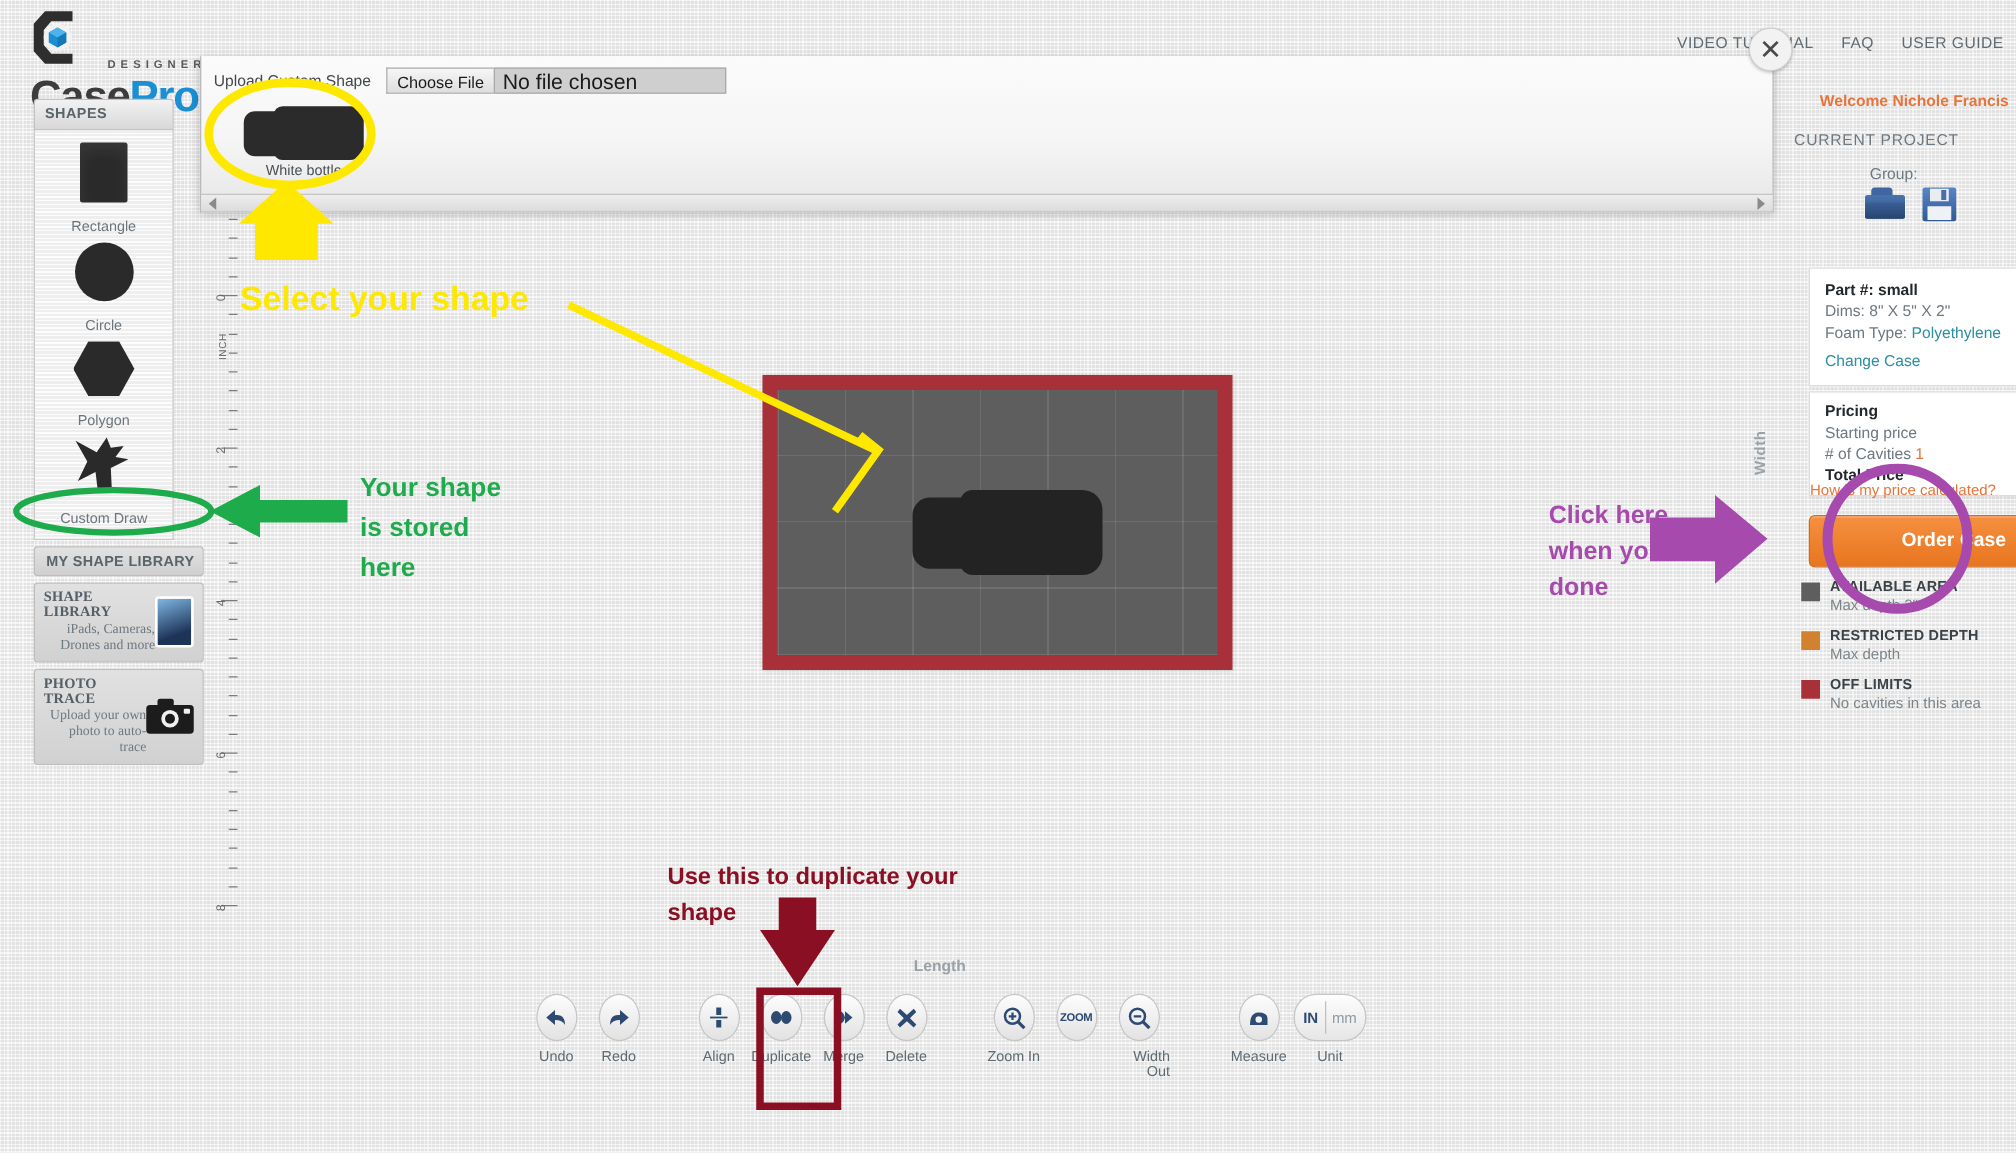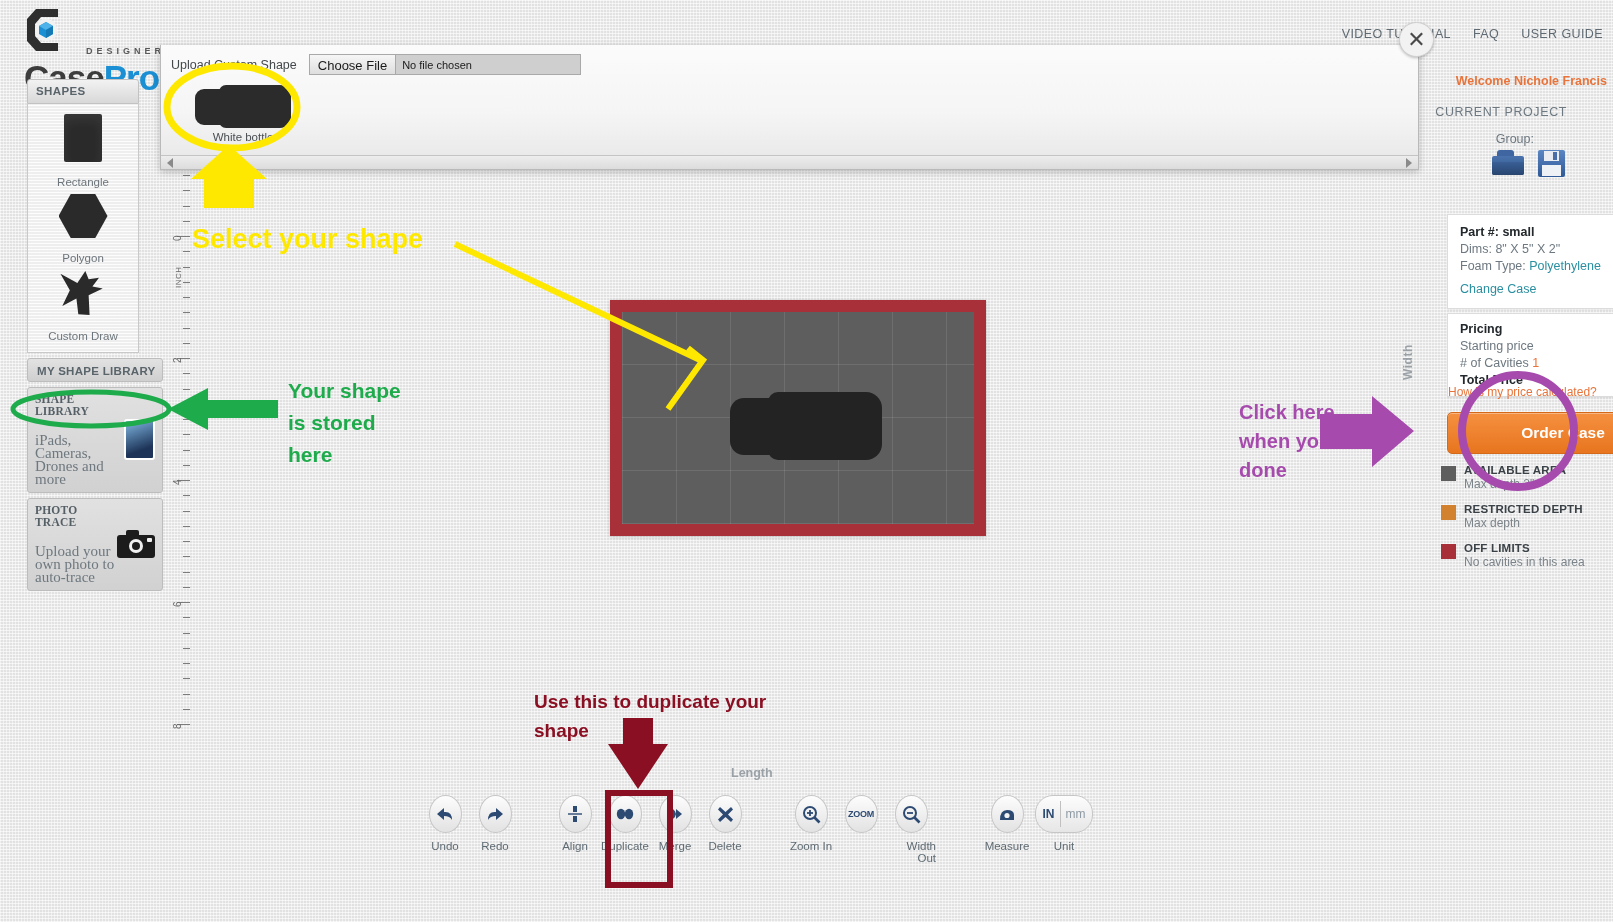--- a/index.html
+++ b/index.html
@@ -134,21 +134,21 @@
     width: 136px; box-sizing: border-box; cursor: pointer;
   }
   .lib-card {
     margin-top: 5px; width: 136px; box-sizing: border-box;
     background: linear-gradient(#e1e1e1,#d1d1d1);
     border: 1px solid #bdbdbd; border-radius: 3px;
     padding: 5px 7px 6px; display: flex; justify-content: space-between;
     cursor: pointer; min-height: 50px; font-family: Liberation Serif, serif;
   }
   .lib-card .t { font-size: 11.5px; font-weight: bold; color: #555f66; letter-spacing: .2px;}
-  .lib-card .d { font-size: 15px; color: #6e787f; line-height: 13px; margin-top: 17px;}
+  .lib-card .d { font-size: 11px; color: #6e787f; line-height: 13px; margin-top: 1px; text-align: right;}
   .ipad-thumb {
     width: 31px; height: 41px; background: #ffffff; border-radius: 3px;
     padding: 2px; box-sizing: border-box; flex: none; align-self: center;
   }
   .ipad-screen {
     width: 100%; height: 100%; border-radius: 1px;
     background: linear-gradient(160deg,#6fa8d8,#243a5e 70%);
     background-image:
       linear-gradient(160deg,#7fb6e2,#1d3357 75%),
       repeating-linear-gradient(90deg, rgba(255,120,60,.9) 0 3px, transparent 3px 6px);
@@ -173,21 +173,21 @@
   }
   .upload-label { font-size: 12.5px; color: #43484c; }
   .file-ctl { display: flex; height: 21px; width: 272px; }
   .file-btn {
     font-size: 13px; padding: 0 8px; line-height: 21px;
     background: linear-gradient(#f6f6f6,#dedede);
     border: 1px solid #a9a9a9; border-right: none; color: #1a1a1a;
     cursor: pointer; white-space: nowrap;
   }
   .file-name {
-    flex: 1; font-size: 11px; line-height: 21px; padding-left: 6px;
+    flex: 1; font-size: 17px; line-height: 21px; padding-left: 6px;
     background: #cfcfcf; border: 1px solid #a9a9a9; color: #1a1a1a;
   }
   .thumb-item {
     position: absolute; left: 22px; top: 40px;
     width: 120px; text-align: center; cursor: pointer;
   }
   .bottle-shape {
     width: 96px; height: 43px; margin: 0 auto; position: relative;
   }
   .bottle-shape .neck {
@@ -403,20 +403,24 @@
         <div class="label"></div>
     </div>
   </div>
 
   <div class="shapes-panel">
     <div class="shapes-head">SHAPES</div>
     <div class="shapes-body">
       <div class="shape-item">
         <div class="sq-shape"></div>
         <div class="cap">Rectangle</div>
+      </div>
+      <div class="shape-item">
+        <div class="ci-shape"></div>
+        <div class="cap">Circle</div>
       </div>
       <div class="shape-item">
         <div class="po-shape"></div>
         <div class="cap">Polygon</div>
       </div>
       <div class="shape-item">
         <div class="cd-shape"></div>
         <div class="cap">Custom Draw</div>
       </div>
     </div>

